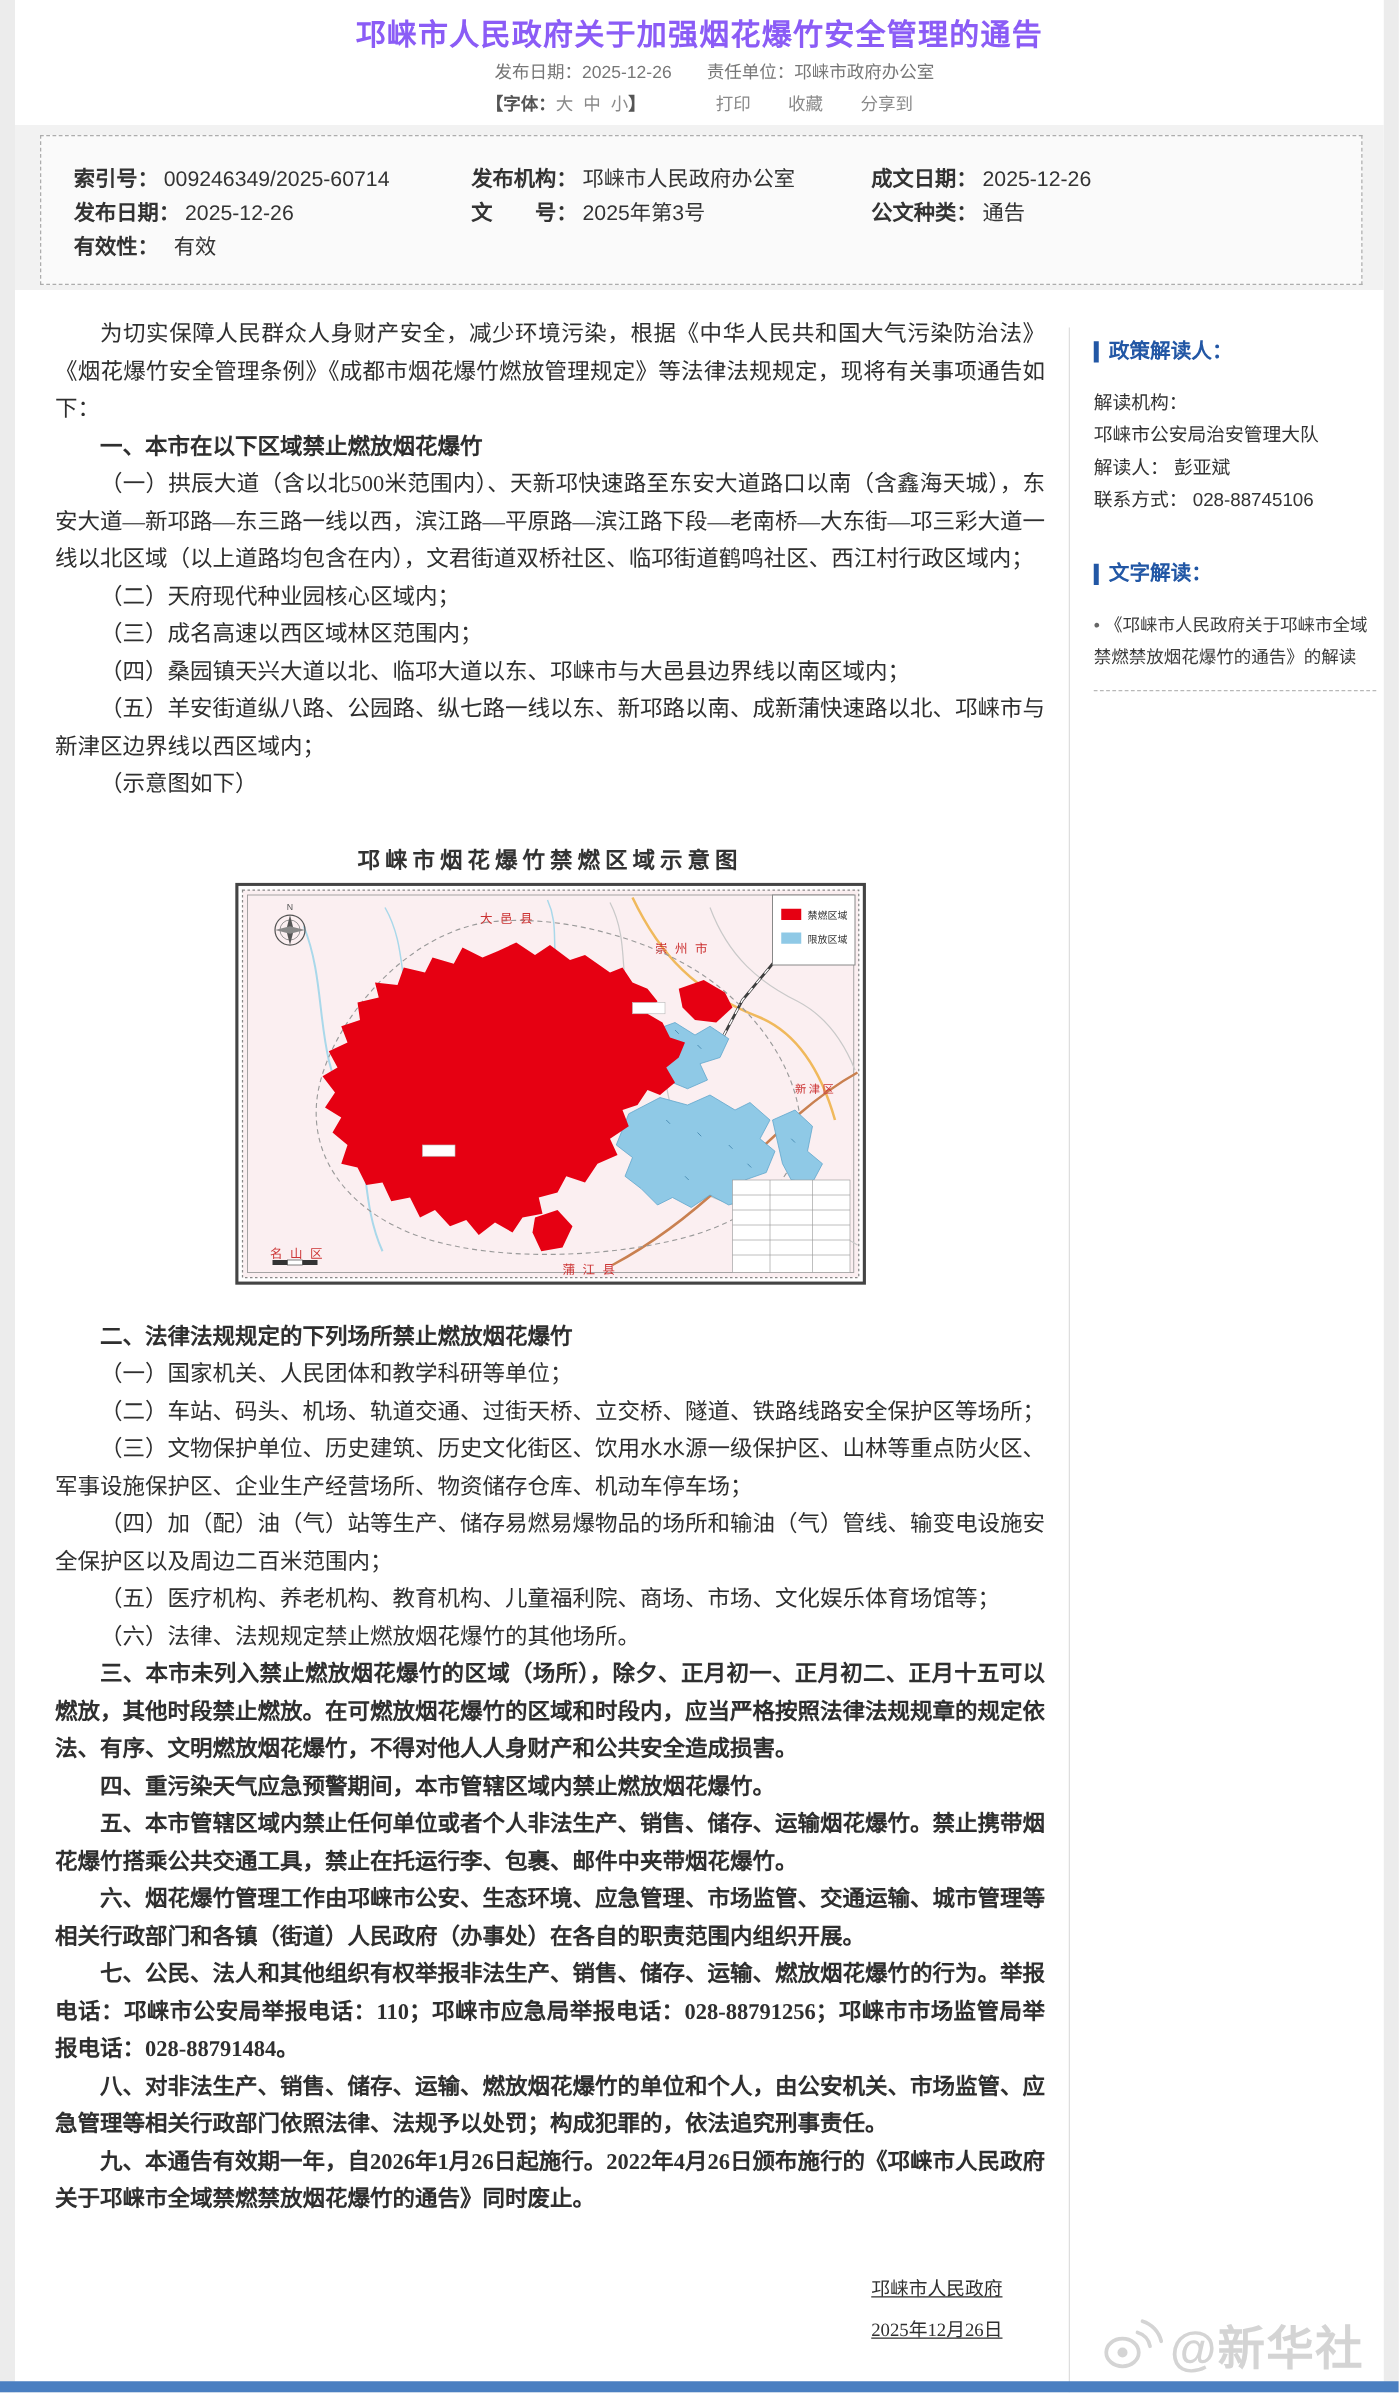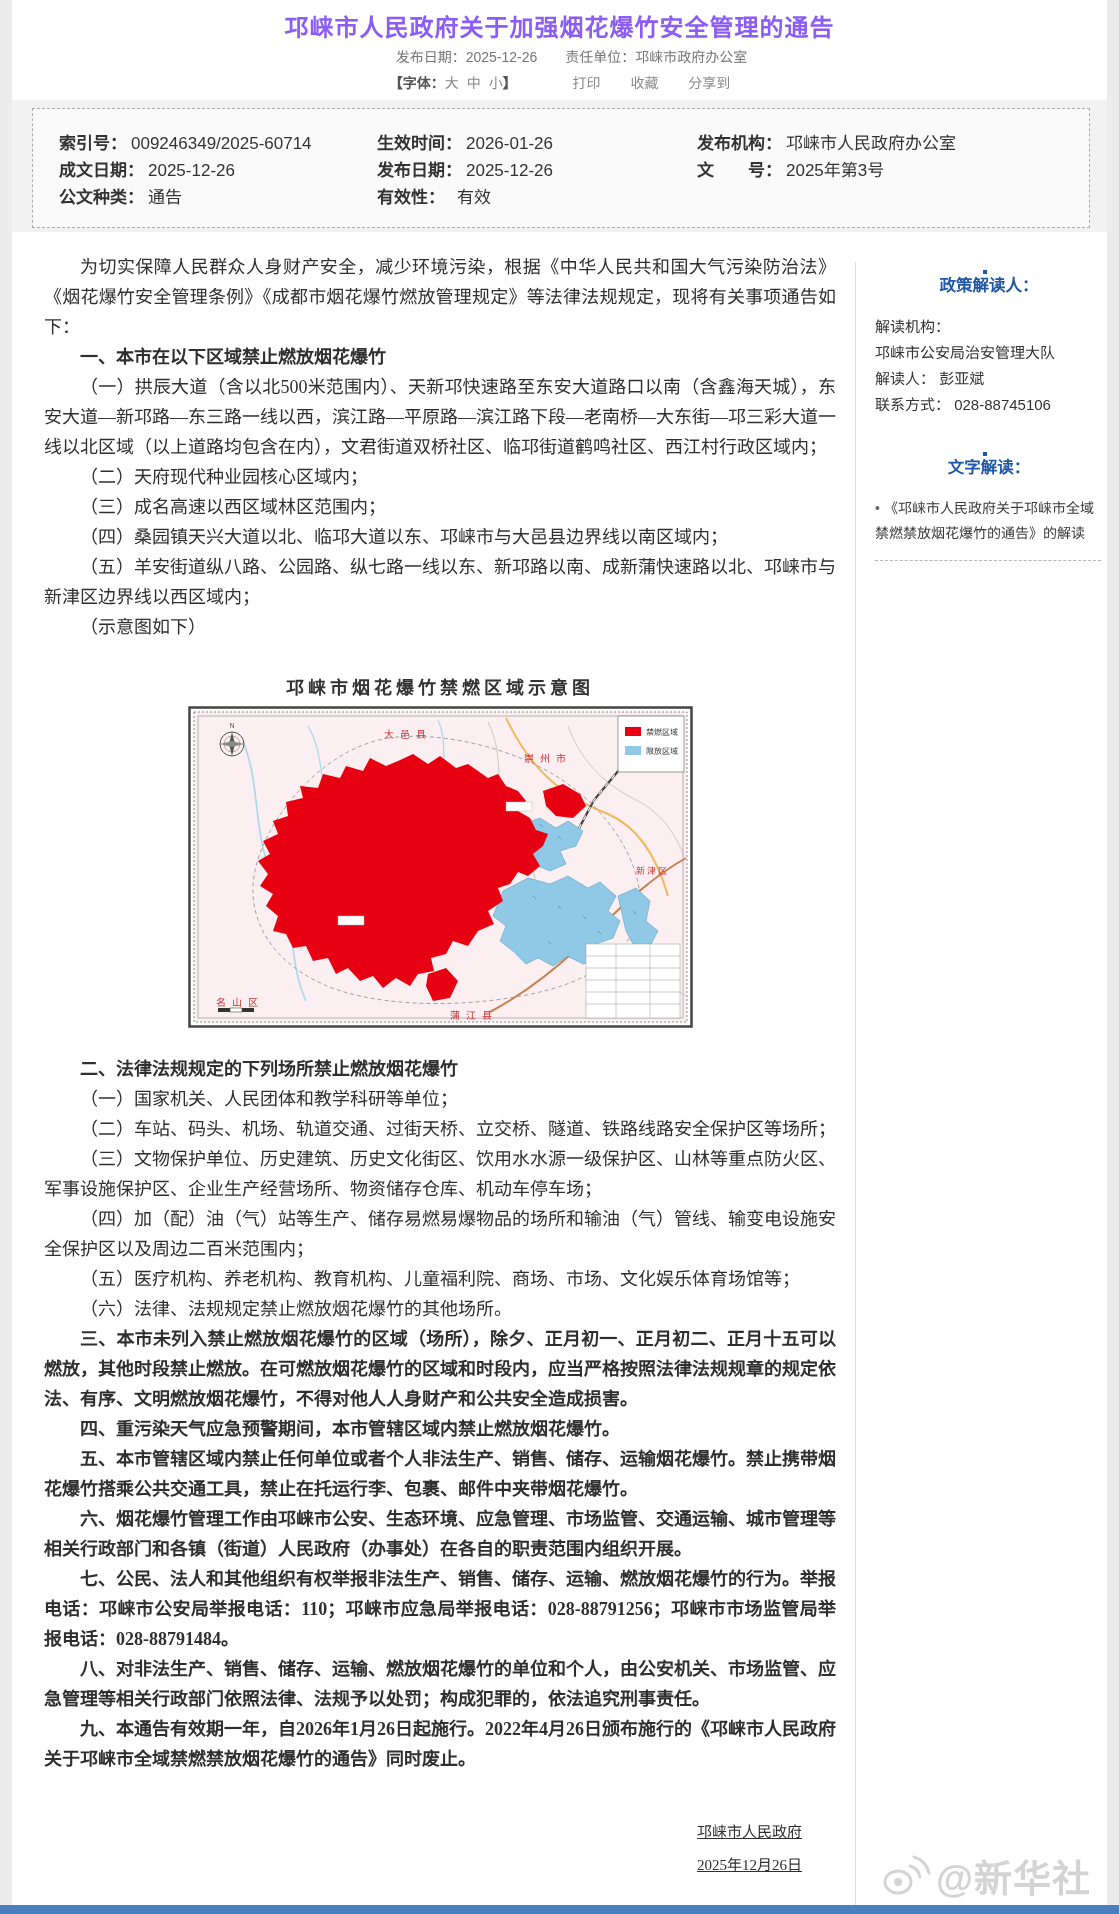--- a/index.html
+++ b/index.html
@@ -80,21 +80,21 @@
     position:absolute; left:843px; top:262px; width:1px; height:1652px;
     background:#dedede;
   }
   .sidebar{
     position:absolute; left:863px; top:270px; width:228px;
     font-family:"Liberation Sans","DejaVu Sans",sans-serif;
     font-size:15px; color:#333; line-height:26px;
   }
   .sb-head{
     color:#2257a5; font-size:16.5px; font-weight:bold; line-height:22px;
-    display:flex; align-items:center; margin-bottom:18px;flex-direction:column;
+    display:flex; align-items:center; margin-bottom:18px;
   }
   .sb-head .bar{
     width:4px; height:17px; background:#2257a5; margin-right:8px; flex:0 0 4px;
   }
   .sb-block{ margin-bottom:34px; }
   .sb-link{
     color:#3a3a3a; text-decoration:none; cursor:pointer; display:block;
     font-size:14px; line-height:25px;
   }
   .sb-bullet{ color:#666; margin-right:4px; }
@@ -124,21 +124,20 @@
   <div class="toolbar">
     <span class="lbl">【字体：</span><a>大</a><span class="sp2"></span><a>中</a><span class="sp2"></span><a>小</a><span class="lbl">】</span><span class="sp"></span><span class="sp"></span>
     <a>打印</a><span class="sp"></span>
     <a>收藏</a><span class="sp"></span>
     <a>分享到</a>
   </div>
 
   <div class="meta-strip">
     <div class="meta-box">
       <div class="cell"><span class="lab">索引号：</span><span class="val">009246349/2025-60714</span></div>
-      <div class="cell"><span class="lab">生效时间：</span><span class="val">2026-01-26</span></div>
       <div class="cell"><span class="lab">发布机构：</span><span class="val">邛崃市人民政府办公室</span></div>
       <div class="cell"><span class="lab">成文日期：</span><span class="val">2025-12-26</span></div>
       <div class="cell"><span class="lab">发布日期：</span><span class="val">2025-12-26</span></div>
       <div class="cell"><span class="lab">文　　号：</span><span class="val">2025年第3号</span></div>
       <div class="cell"><span class="lab">公文种类：</span><span class="val">通告</span></div>
       <div class="cell"><span class="lab">有效性：</span><span class="val" style="margin-left:12px">有效</span></div>
       <div class="cell"></div>
     </div>
   </div>
 

